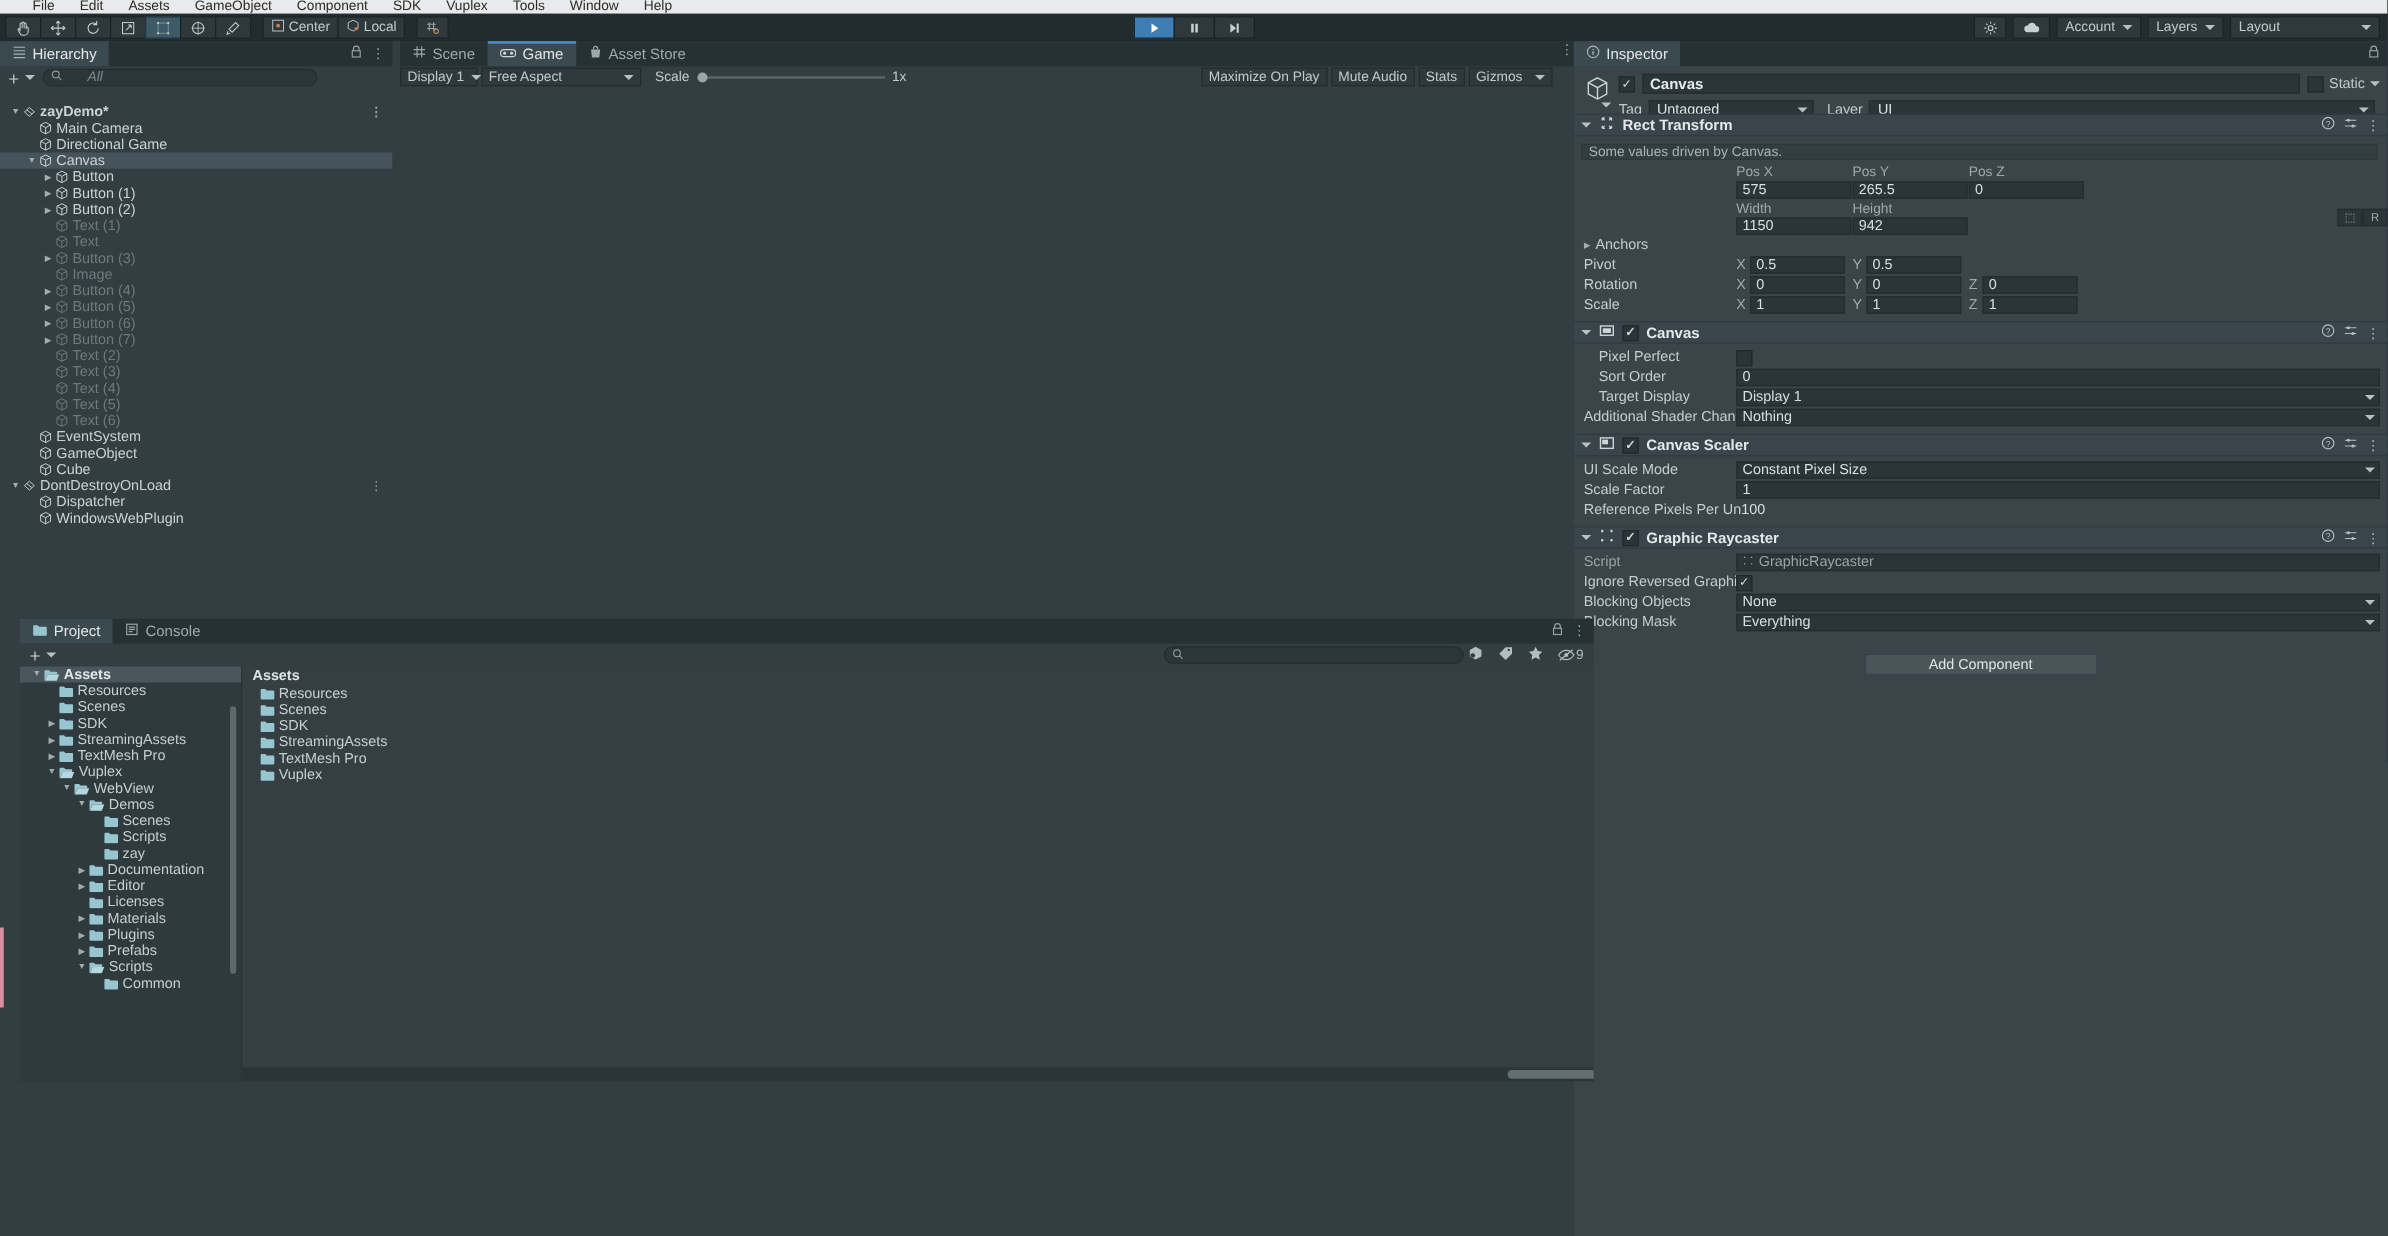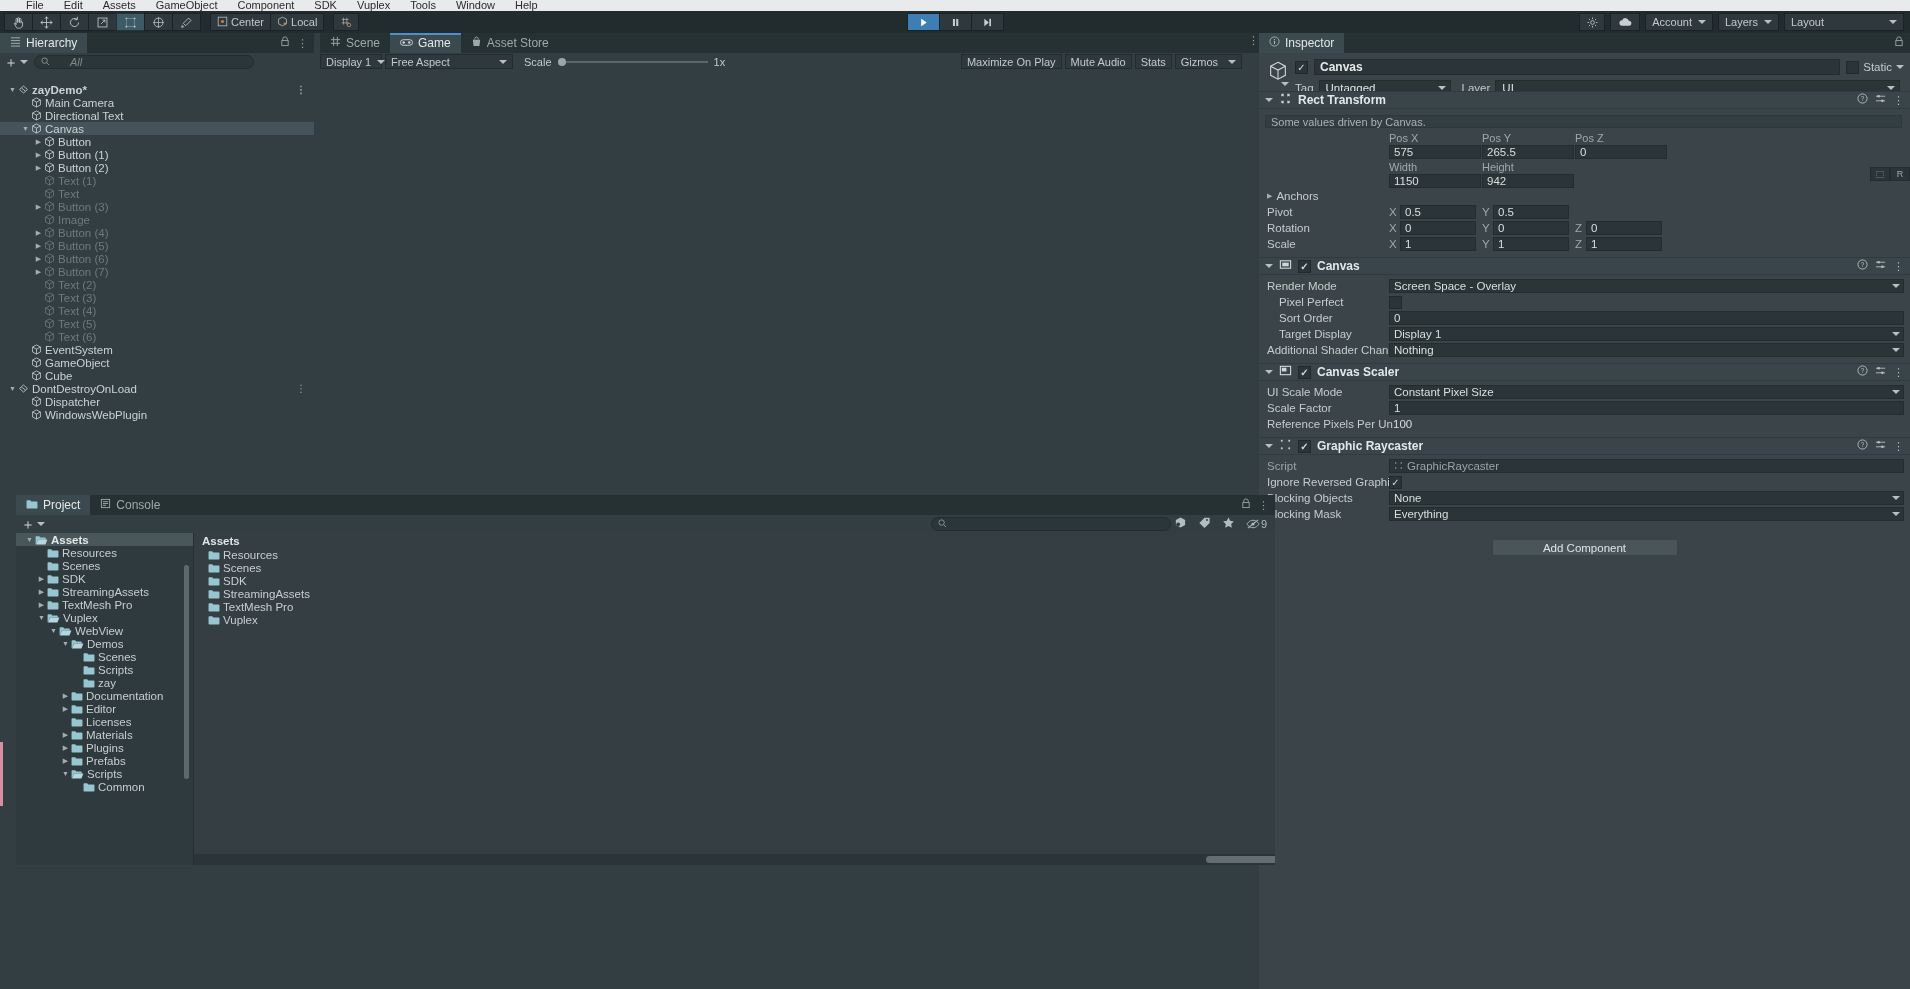--- a/index.html
+++ b/index.html
@@ -418,21 +418,21 @@
         </div>
         <div class="hrow">
           <span style="width:20px;flex:none;"></span>
           <span class="tw"></span>
           <span class="gicon">
             <svg width="11" height="11" viewBox="0 0 14 14">
               <path d="M7 1.2l5 2.6v6.4L7 12.8 2 10.2V3.8z" fill="none" stroke="currentColor" stroke-width="1"></path>
               <path d="M2 3.8l5 2.7 5-2.7M7 6.5v6.3" fill="none" stroke="currentColor" stroke-width="1"></path>
             </svg>
           </span>
-          <span>Directional Text</span>
+          <span>Directional Game</span>
         </div>
         <div class="hrow sel">
           <span style="width:20px;flex:none;"></span>
           <span class="tw">▼</span>
           <span class="gicon">
             <svg width="11" height="11" viewBox="0 0 14 14">
               <path d="M7 1.2l5 2.6v6.4L7 12.8 2 10.2V3.8z" fill="none" stroke="currentColor" stroke-width="1"></path>
               <path d="M2 3.8l5 2.7 5-2.7M7 6.5v6.3" fill="none" stroke="currentColor" stroke-width="1"></path>
             </svg>
           </span>
@@ -924,27 +924,20 @@
               <span><svg width="11" height="11" viewBox="0 0 12 12">
                   <path d="M1 3.5h10M1 8.5h10" stroke="#b6bfc0" stroke-width="1"></path>
                   <circle cx="4" cy="3.5" r="1.4" fill="#b6bfc0"></circle>
                   <circle cx="8" cy="8.5" r="1.4" fill="#b6bfc0"></circle>
                 </svg></span>
               <span style="font-size:11px;">⋮</span>
             </span>
           </div>
           <div class="comp-body">
             <div class="irow">
-              <div class="ilabel">Render Mode</div>
-              <div class="ival dd wide">
-                <span>Screen Space - Overlay</span>
-                <span class="caret"></span>
-              </div>
-            </div>
-            <div class="irow">
               <div class="ilabel ind">Pixel Perfect</div>
               <span class="chk"></span>
             </div>
             <div class="irow">
               <div class="ilabel ind">Sort Order</div>
               <div class="ival wide">0</div>
             </div>
             <div class="irow">
               <div class="ilabel ind">Target Display</div>
               <div class="ival dd wide">

